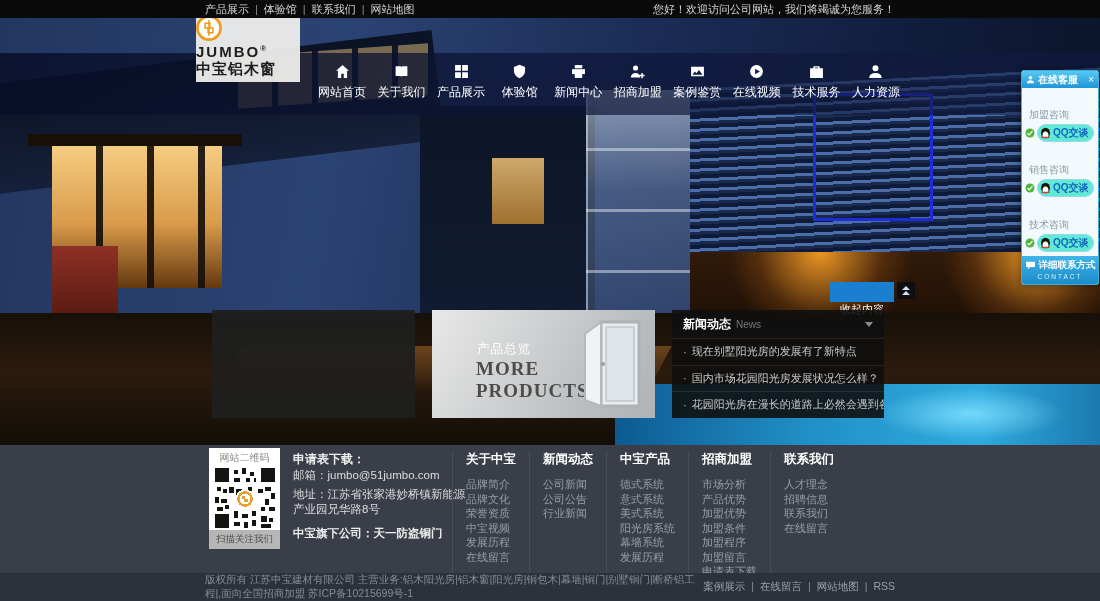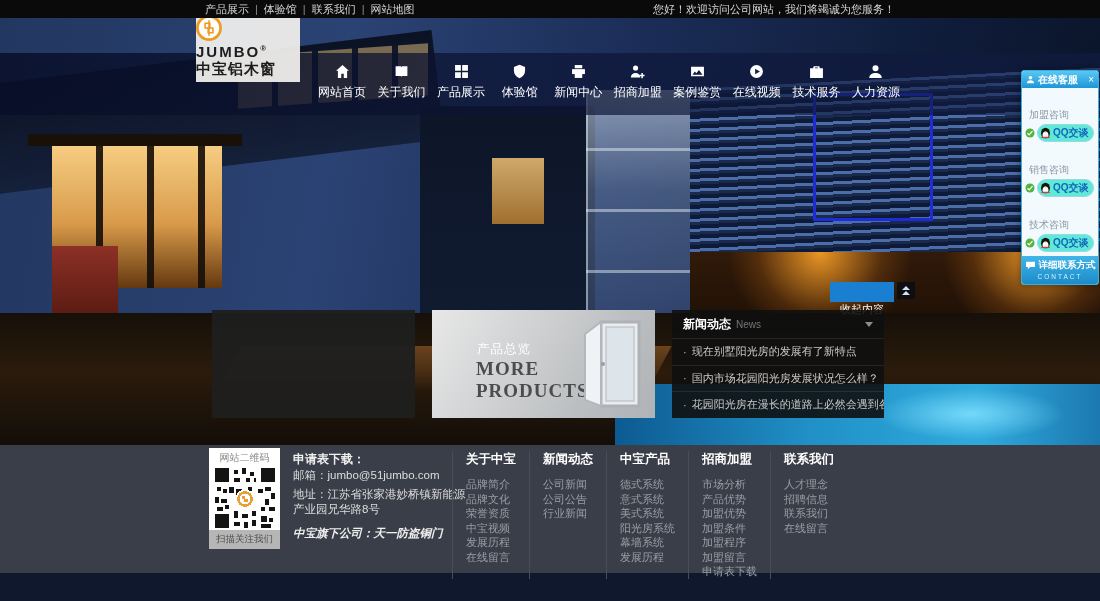--- a/index.html
+++ b/index.html
@@ -127,21 +127,21 @@
             padding-bottom:0; }
   .qr-top { font-size:10px; color:#8a8a8a; padding:3px 0 2px; }
   .qr-box svg { width:60px; height:60px; display:block; margin:1px auto 2px; }
   .qr-bottom { font-size:9.5px; color:#4d4d4d; background:#b6b6b6; padding:3px 0; }
   .contact { position:absolute; left:293px; top:6px; color:#e6e6e6; }
   .hotline-label { font-size:12px; font-weight:bold; color:#eee; }
   .hotline { font-family:"Liberation Serif", serif; font-size:22px; font-weight:bold; color:#fff;
              letter-spacing:.5px; margin:5px 0 6px; }
   .contact-line { font-size:11.5px; color:#ddd; margin-bottom:4px; line-height:15px; }
   .contact-line.addr { width:178px; }
-  .subsidiary { font-size:11.5px; font-weight:bold; color:#eee; margin-top:9px;font-style:italic; }
+  .subsidiary { font-size:11.5px; font-weight:bold; color:#eee; margin-top:9px; }
   .cols { position:absolute; left:452px; top:6px; display:flex; }
   .col { padding:0 13px; border-left:1px solid #494d57; min-height:112px; }
   .col-title { color:#fff; font-size:12.5px; font-weight:bold; margin-bottom:9px; white-space:nowrap; }
   .col-link { color:#989ea6; font-size:11px; line-height:14.5px; cursor:pointer; white-space:nowrap; }
 
   
   .bottombar { position:absolute; top:573px; left:0; width:1100px; height:28px; background:#2d313b;
                display:flex; align-items:center; justify-content:space-between; padding:0 205px;
                font-size:10.5px; }
   .copyright { color:#858a92; }
@@ -474,14 +474,20 @@
       <div class="col">
         <div class="col-title">联系我们</div>
         <div class="col-link">人才理念</div>
         <div class="col-link">招聘信息</div>
         <div class="col-link">联系我们</div>
         <div class="col-link">在线留言</div>
       </div>
     </div>
   </div>
 
+  <div class="bottombar">
+    <span class="copyright">版权所有 江苏中宝建材有限公司 主营业务:铝木阳光房|铝木窗|阳光房|铜包木|幕墙|铜门|别墅铜门|断桥铝工程|,面向全国招商加盟 苏ICP备10215699号-1</span>
+    <span class="bottom-links">
+      <span class="link">案例展示</span><span class="sep">|</span><span class="link">在线留言</span><span class="sep">|</span><span class="link">网站地图</span><span class="sep">|</span><span class="link">RSS</span>
+    </span>
+  </div>
 
 </div>
 
 </body></html>

